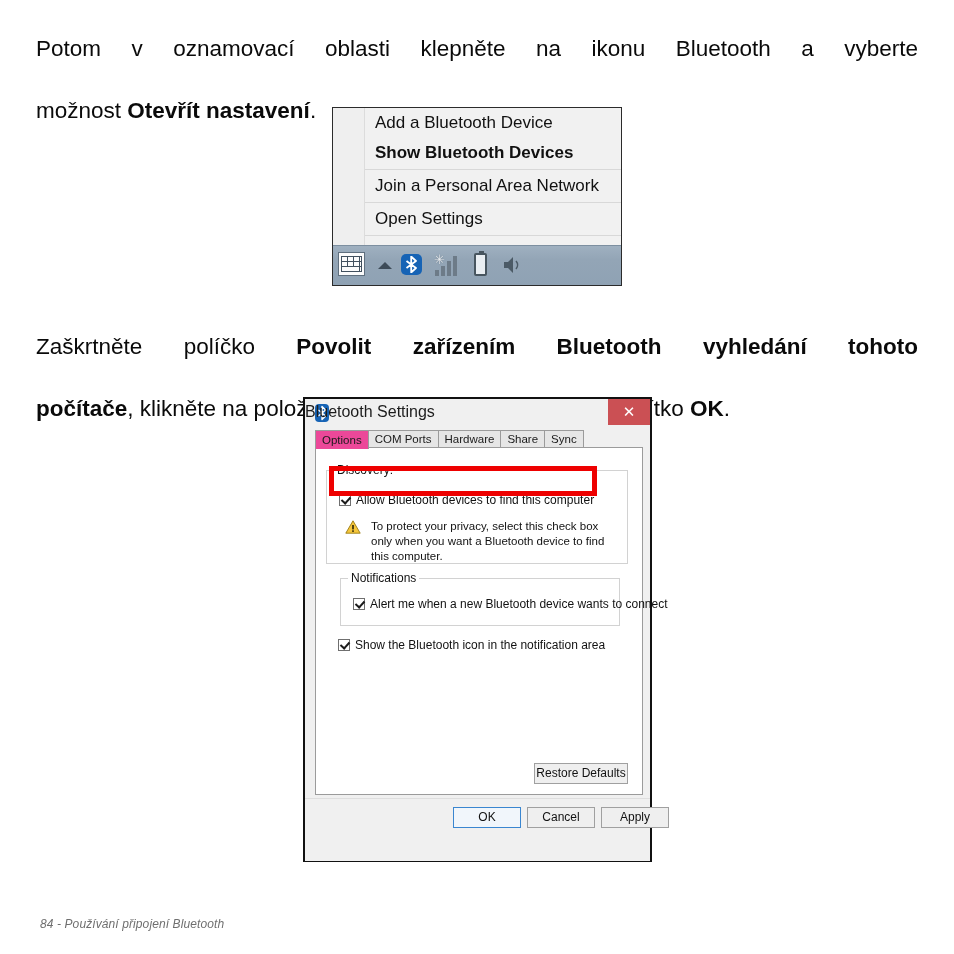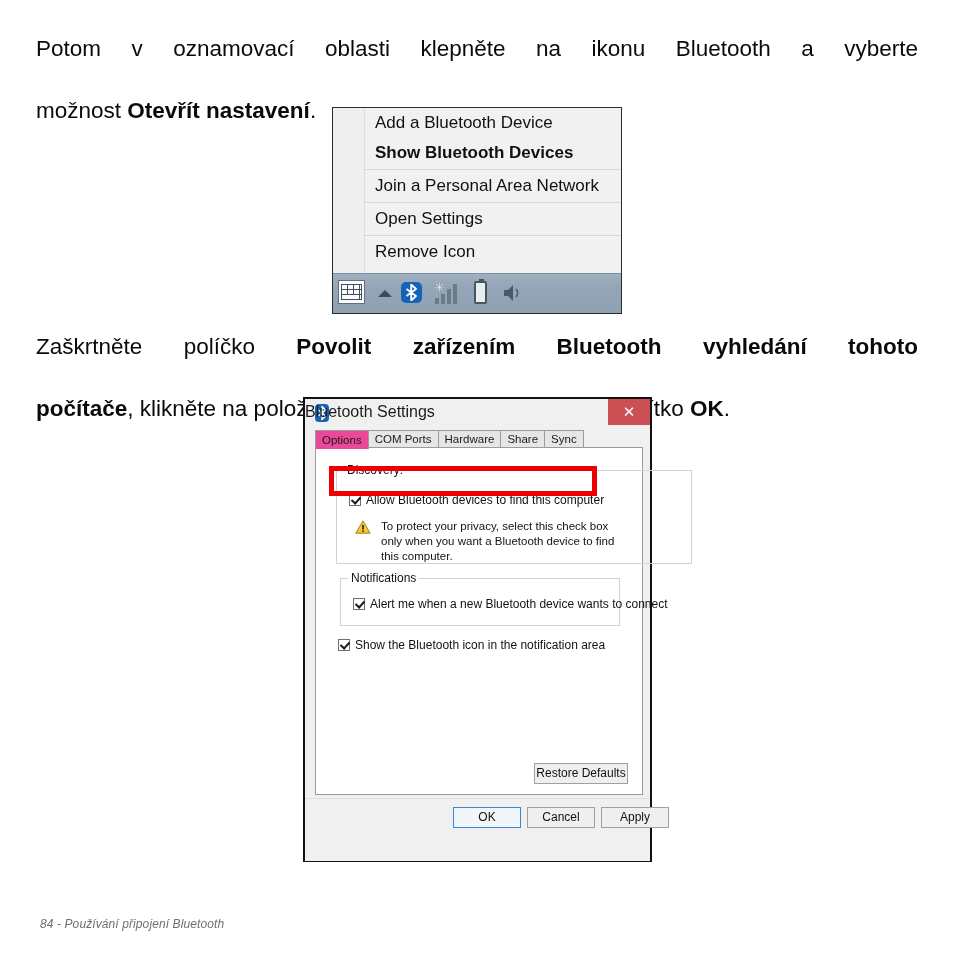--- a/index.html
+++ b/index.html
@@ -53,21 +53,21 @@
     color: #6f6f6f;
     letter-spacing: 0.1px;
   }
 
   
   #figure-menu {
     position: absolute;
     left: 332px;
     top: 107px;
     width: 290px;
-    height: 207px;
+    height: 179px;
     box-sizing: border-box;
     border: 1px solid #2b2b2b;
     background: #f1f1f1;
   }
   .menu-panel {
     position: absolute;
     left: 0; top: 0; right: 0;
     height: 167px;
     background: #f1f1f1;
     box-sizing: border-box;
@@ -269,22 +269,22 @@
   .groupbox > .gb-label {
     position: absolute;
     top: -8px;
     left: 7px;
     background: #ffffff;
     padding: 0 3px;
     font-size: 12px;
     color: #121212;
   }
   #gb-discovery {
-    left: 20px; top: 22px;
-    width: 356px; height: 94px;
+    left: 10px; top: 22px;
+    width: 302px; height: 94px;
   }
   #gb-notifications {
     left: 24px; top: 130px;
     width: 280px; height: 48px;
   }
   .chk-row {
     position: absolute;
     display: flex;
     align-items: flex-start;
     font-size: 12px;

